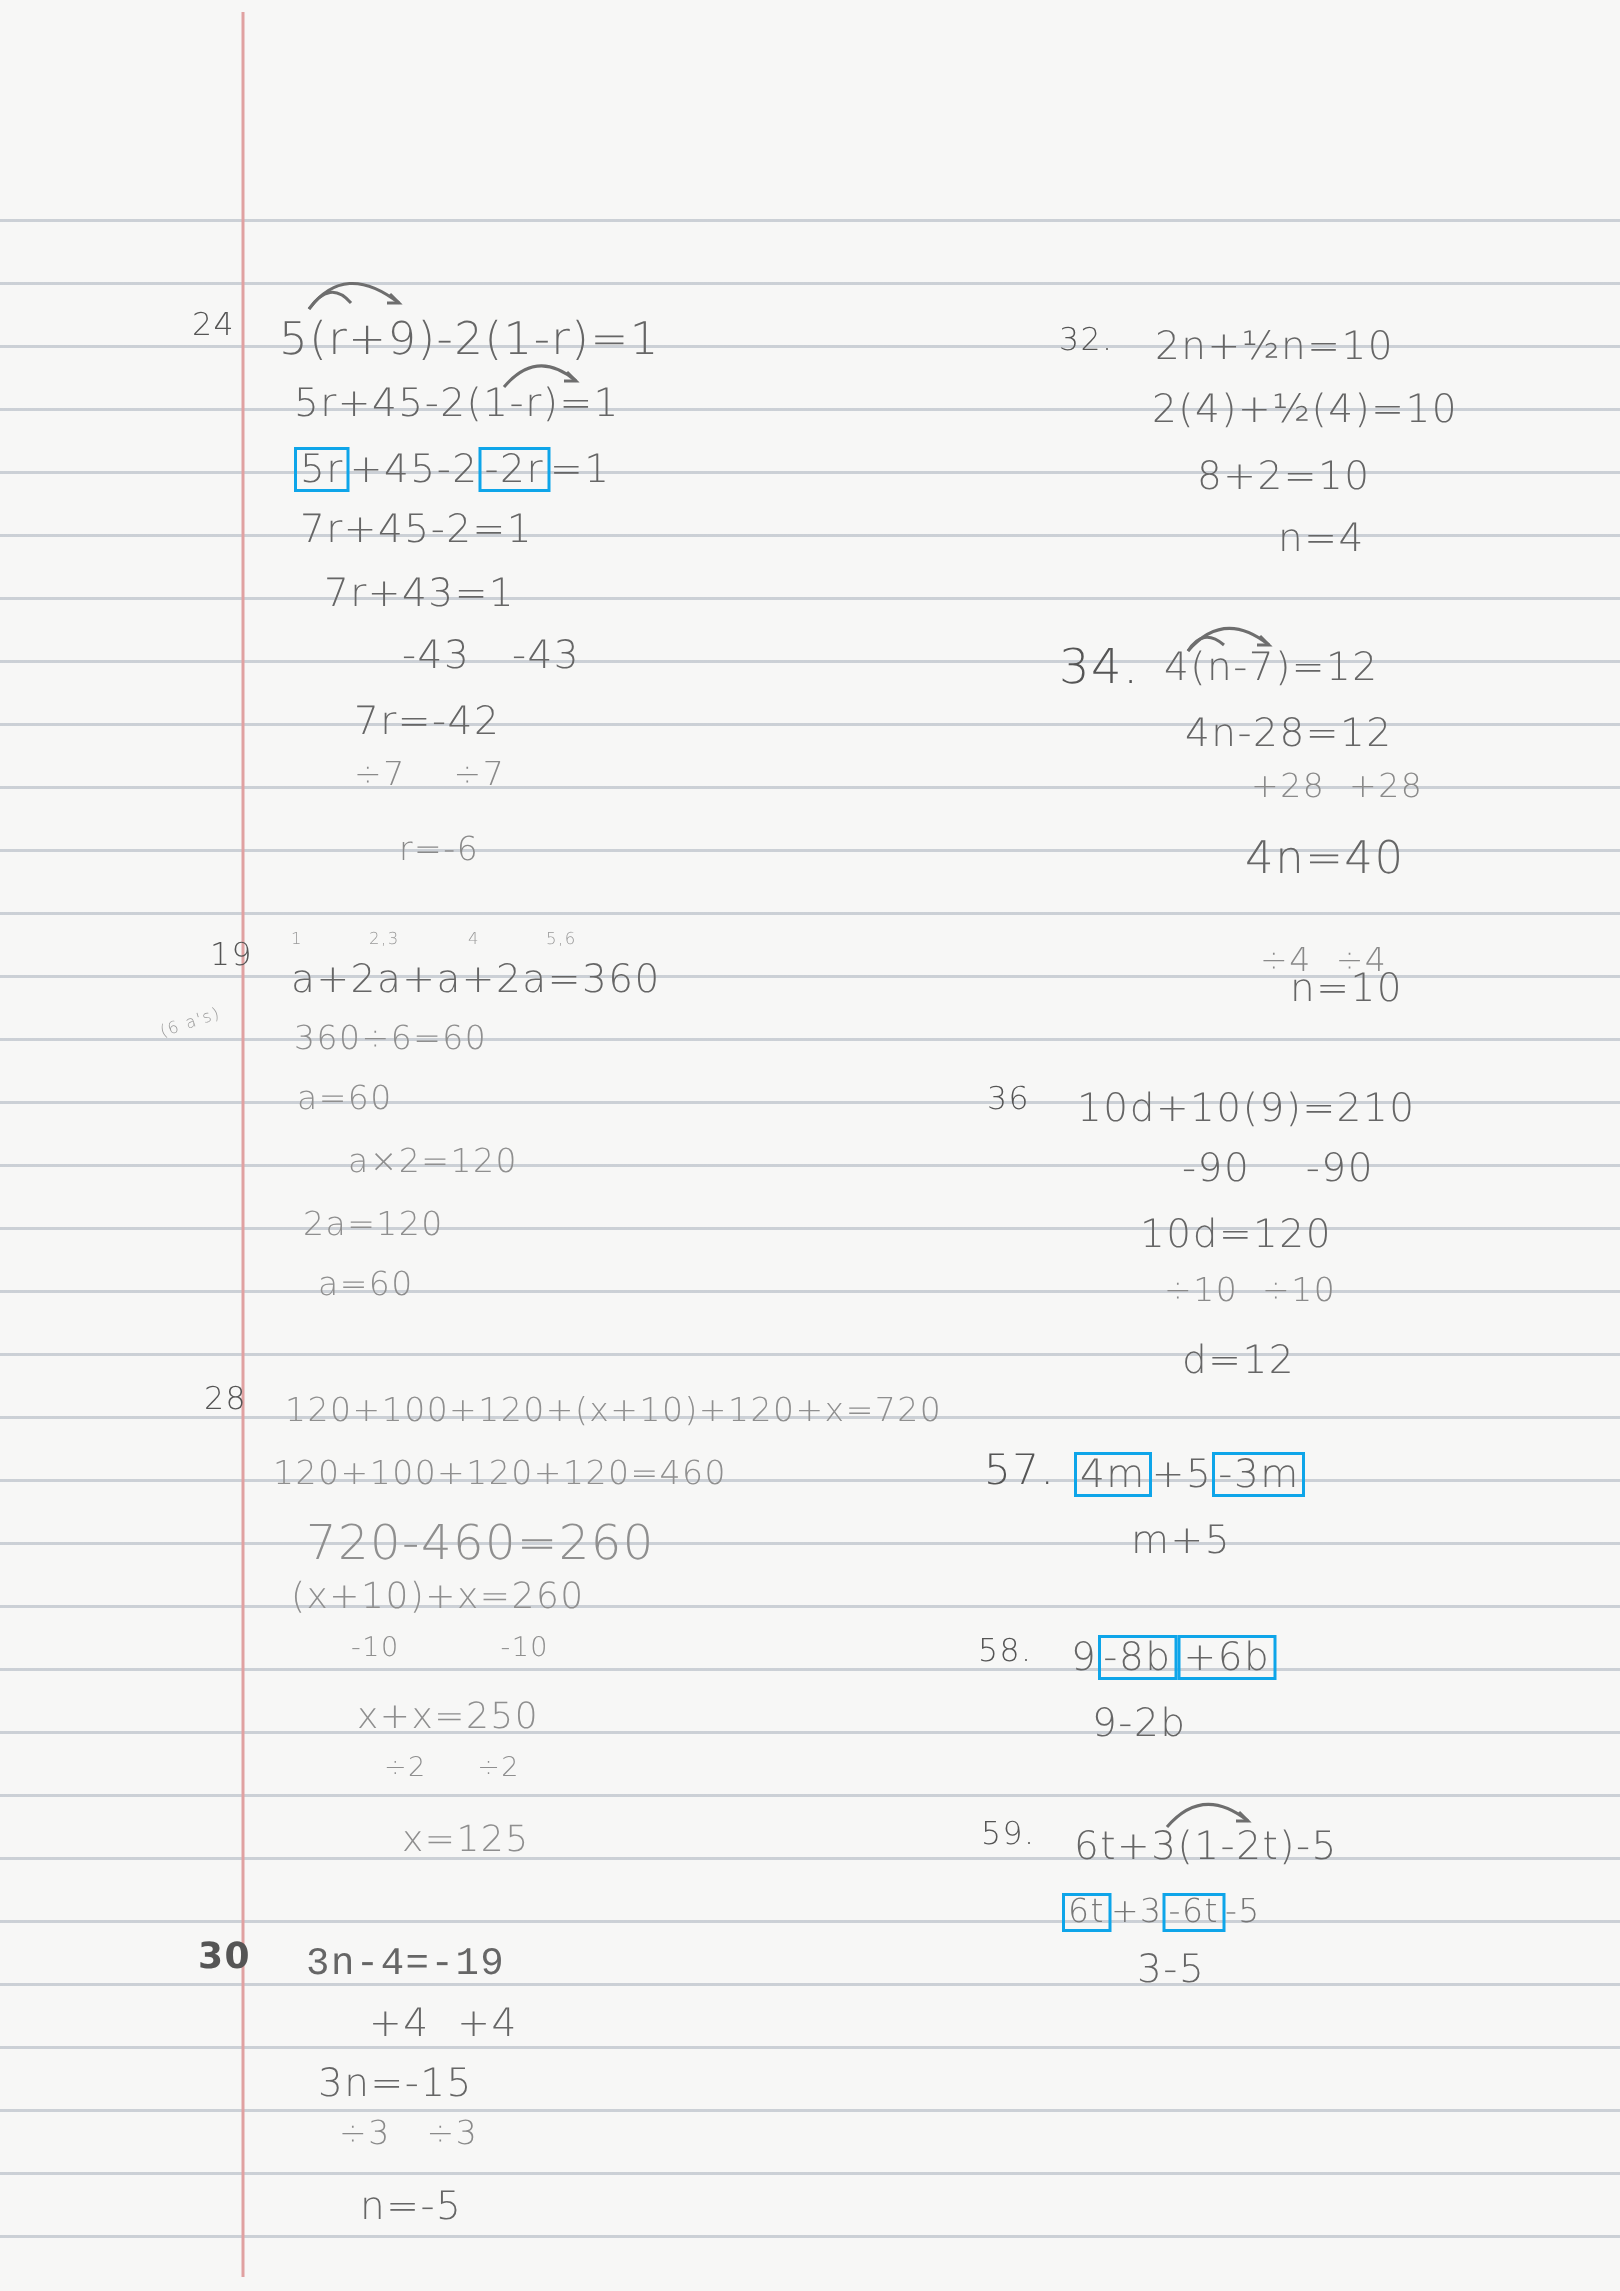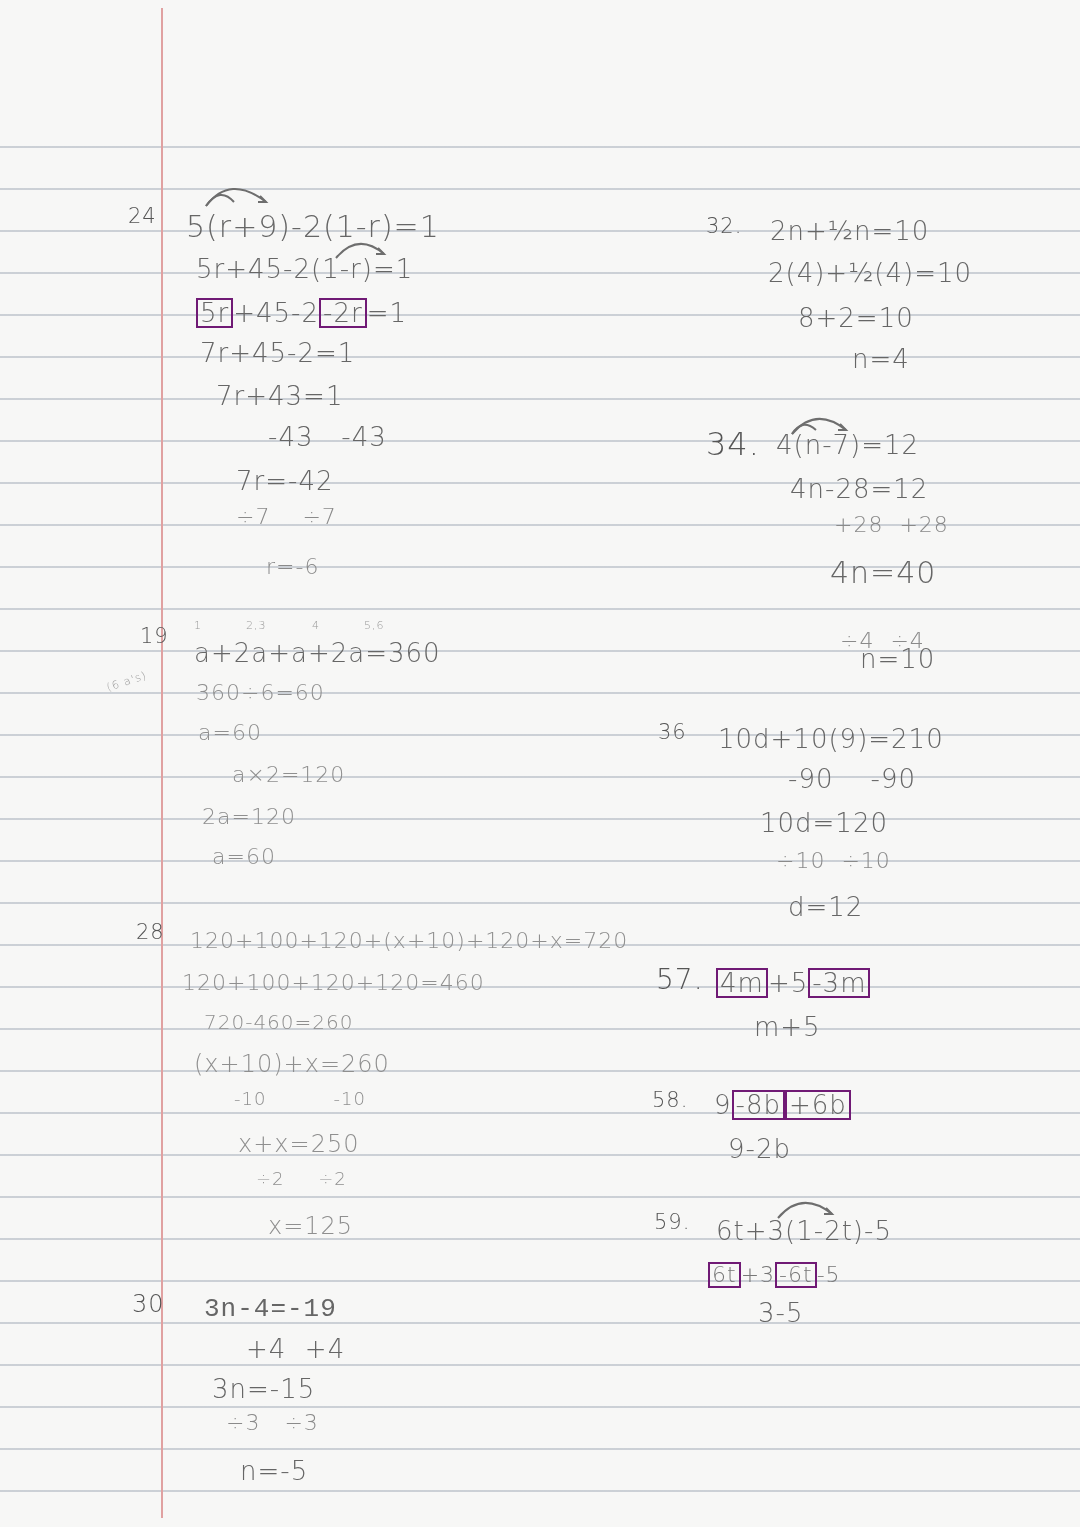--- a/index.html
+++ b/index.html
@@ -34,21 +34,21 @@
       letter-spacing: 1px;
       line-height: 1;
     }
     .num { color: #555; font-size: 21px; }
     .big { font-size: 30px; }
     .mid { font-size: 26px; }
     .sm  { font-size: 22px; color: #8a8a8a; }
     .tiny { font-size: 11px; color: #999; }
     .light { color: #8f8f8f; }
     .box {
-      display: inline-block; border: 2px solid #701a75; padding: 0 2px; line-height: 1;
+      display: inline-block; border: 2px solid #0ea5e9; padding: 0 2px; line-height: 1;
     }
     .arc { position: absolute; }
     .arc path { fill: none; stroke: #6e6e6e; stroke-width: 2; }
   </style>
 </head>
 <body>
 
 <div class="paper"></div>
 <div class="paper-top-blank"></div>
 <div class="margin-line"></div>
@@ -87,30 +87,30 @@
   <span class="hw sm light" style="left:198px;top:722px;">a=60</span>
   <span class="hw sm light" style="left:200px;top:764px;margin-left:32px;">a×2=120</span>
   <span class="hw sm light" style="left:202px;top:806px;">2a=120</span>
   <span class="hw sm light" style="left:212px;top:846px;">a=60</span>
 </div>
 
 <div>
   <span class="hw num" style="left:136px;top:922px;">28</span>
   <span class="hw sm light" style="left:190px;top:930px;">120+100+120+(x+10)+120+x=720</span>
   <span class="hw sm light" style="left:182px;top:972px;">120+100+120+120=460</span>
-  <span class="hw sm light" style="left:204px;top:1012px;font-size:20px;">720-460=260</span>
+  <span class="hw sm light" style="left:204px;top:1012px;font-size:32px;">720-460=260</span>
   <span class="hw sm light" style="left:194px;top:1052px;font-size:24px;">(x+10)+x=260</span>
   <span class="hw sm light" style="left:234px;top:1090px;font-size:18px;">-10          -10</span>
   <span class="hw sm light" style="left:238px;top:1132px;font-size:24px;">x+x=250</span>
   <span class="hw sm light" style="left:256px;top:1170px;font-size:18px;">÷2     ÷2</span>
   <span class="hw sm light" style="left:268px;top:1214px;font-size:24px;">x=125</span>
 </div>
 
 <div>
-  <span class="hw num" style="left:132px;top:1292px;font-size:24px;">30</span>
+  <span class="hw num" style="left:132px;top:1292px;font-size:24px;font-weight:bold;">30</span>
   <span class="hw mid" style="left:204px;top:1296px;font-family:Liberation Mono, monospace;">3n-4=-19</span>
   <span class="hw mid" style="left:246px;top:1336px;">+4  +4</span>
   <span class="hw mid" style="left:212px;top:1376px;">3n=-15</span>
   <span class="hw sm" style="left:226px;top:1412px;">÷3   ÷3</span>
   <span class="hw mid" style="left:240px;top:1458px;">n=-5</span>
 </div>
 
 <div>
   <span class="hw num" style="left:706px;top:216px;">32.</span>
   <span class="hw mid" style="left:770px;top:218px;">2n+½n=10</span>

